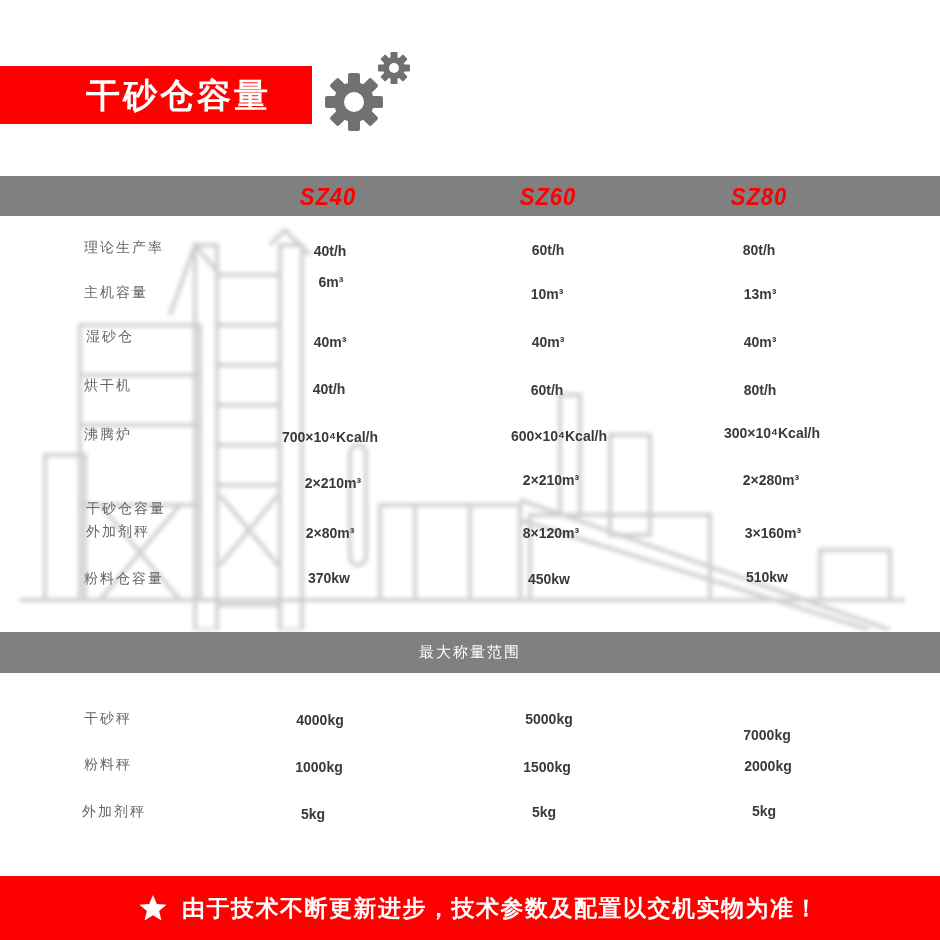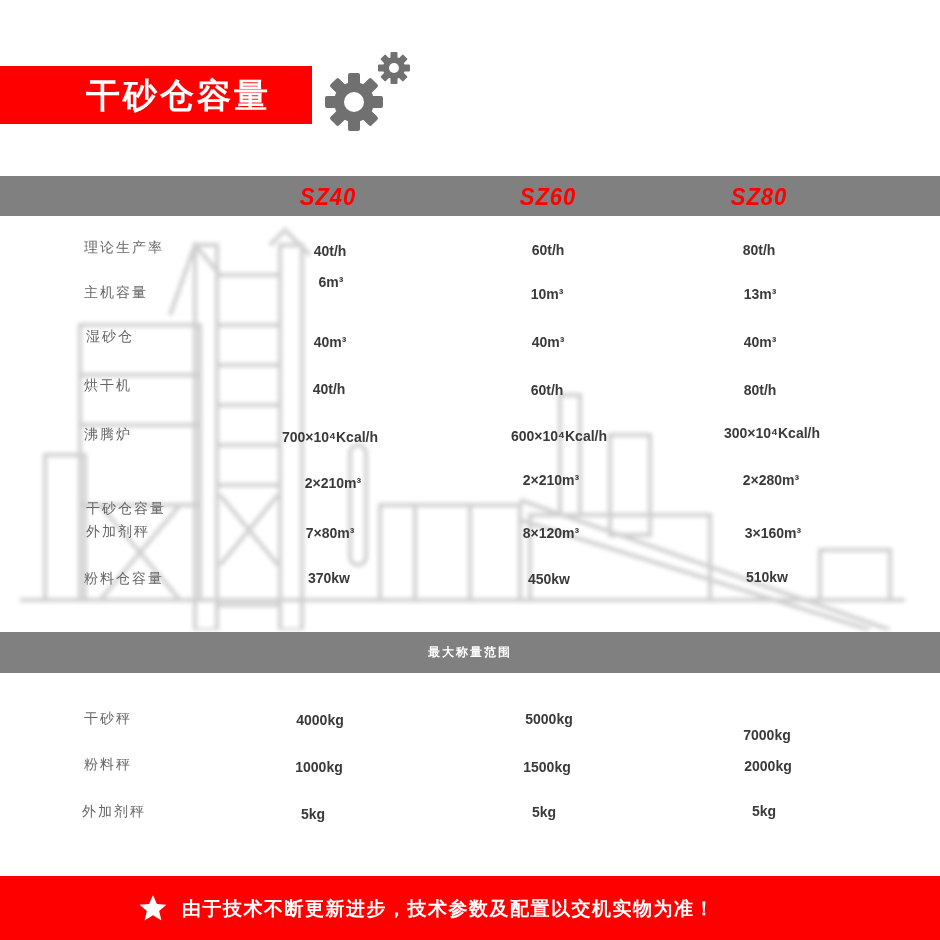--- a/index.html
+++ b/index.html
@@ -43,32 +43,32 @@
     white-space: nowrap; transform: translateX(-50%);
     font-family: "Liberation Sans", sans-serif;
   }
 
   .section-bar {
     position: absolute; left: 0; top: 632px; width: 940px; height: 41px;
     background: #808080;
   }
   .section-title {
     position: absolute; left: 0; width: 940px; top: 0; height: 42px;
-    line-height: 41px; text-align: center; color: #fff; font-size: 12px;
-    font-weight: bold; letter-spacing: 2px;
+    line-height: 41px; text-align: center; color: #fff; font-size: 15px;
+    font-weight: normal; letter-spacing: 2px;
   }
 
   .footer-bar {
     position: absolute; left: 0; top: 876px; width: 940px; height: 64px;
     background: #ff0000;
   }
   .footer-star { position: absolute; left: 137px; top: 17px; width: 32px; height: 30px; }
   .footer-text {
     position: absolute; left: 182px; top: 0; height: 64px; line-height: 64px;
-    color: #fff; font-size: 19px; font-weight: bold; letter-spacing: 1.5px;
+    color: #fff; font-size: 23px; font-weight: bold; letter-spacing: 1.5px;
     white-space: nowrap;
   }
 </style>
 </head>
 <body>
 
 <div class="title-bar">
   <span class="title-text">干砂仓容量</span>
 </div>
 <svg class="gears" viewBox="0 0 96 84">
@@ -185,21 +185,21 @@
     <span class="cell" style="left:772px;top:425px">300×10⁴Kcal/h</span>
   </div>
   <div>
     <span class="row-label" style="left:86px;top:500px">干砂仓容量</span>
     <span class="cell" style="left:333px;top:475px">2×210m³</span>
     <span class="cell" style="left:551px;top:472px">2×210m³</span>
     <span class="cell" style="left:771px;top:472px">2×280m³</span>
   </div>
   <div>
     <span class="row-label" style="left:86px;top:523px">外加剂秤</span>
-    <span class="cell" style="left:330px;top:525px">7×80m³</span>
+    <span class="cell" style="left:330px;top:525px">2×80m³</span>
     <span class="cell" style="left:551px;top:525px">8×120m³</span>
     <span class="cell" style="left:773px;top:525px">3×160m³</span>
   </div>
   <div>
     <span class="row-label" style="left:84px;top:570px">粉料仓容量</span>
     <span class="cell" style="left:329px;top:570px">370kw</span>
     <span class="cell" style="left:549px;top:571px">450kw</span>
     <span class="cell" style="left:767px;top:569px">510kw</span>
   </div>
 </div>

